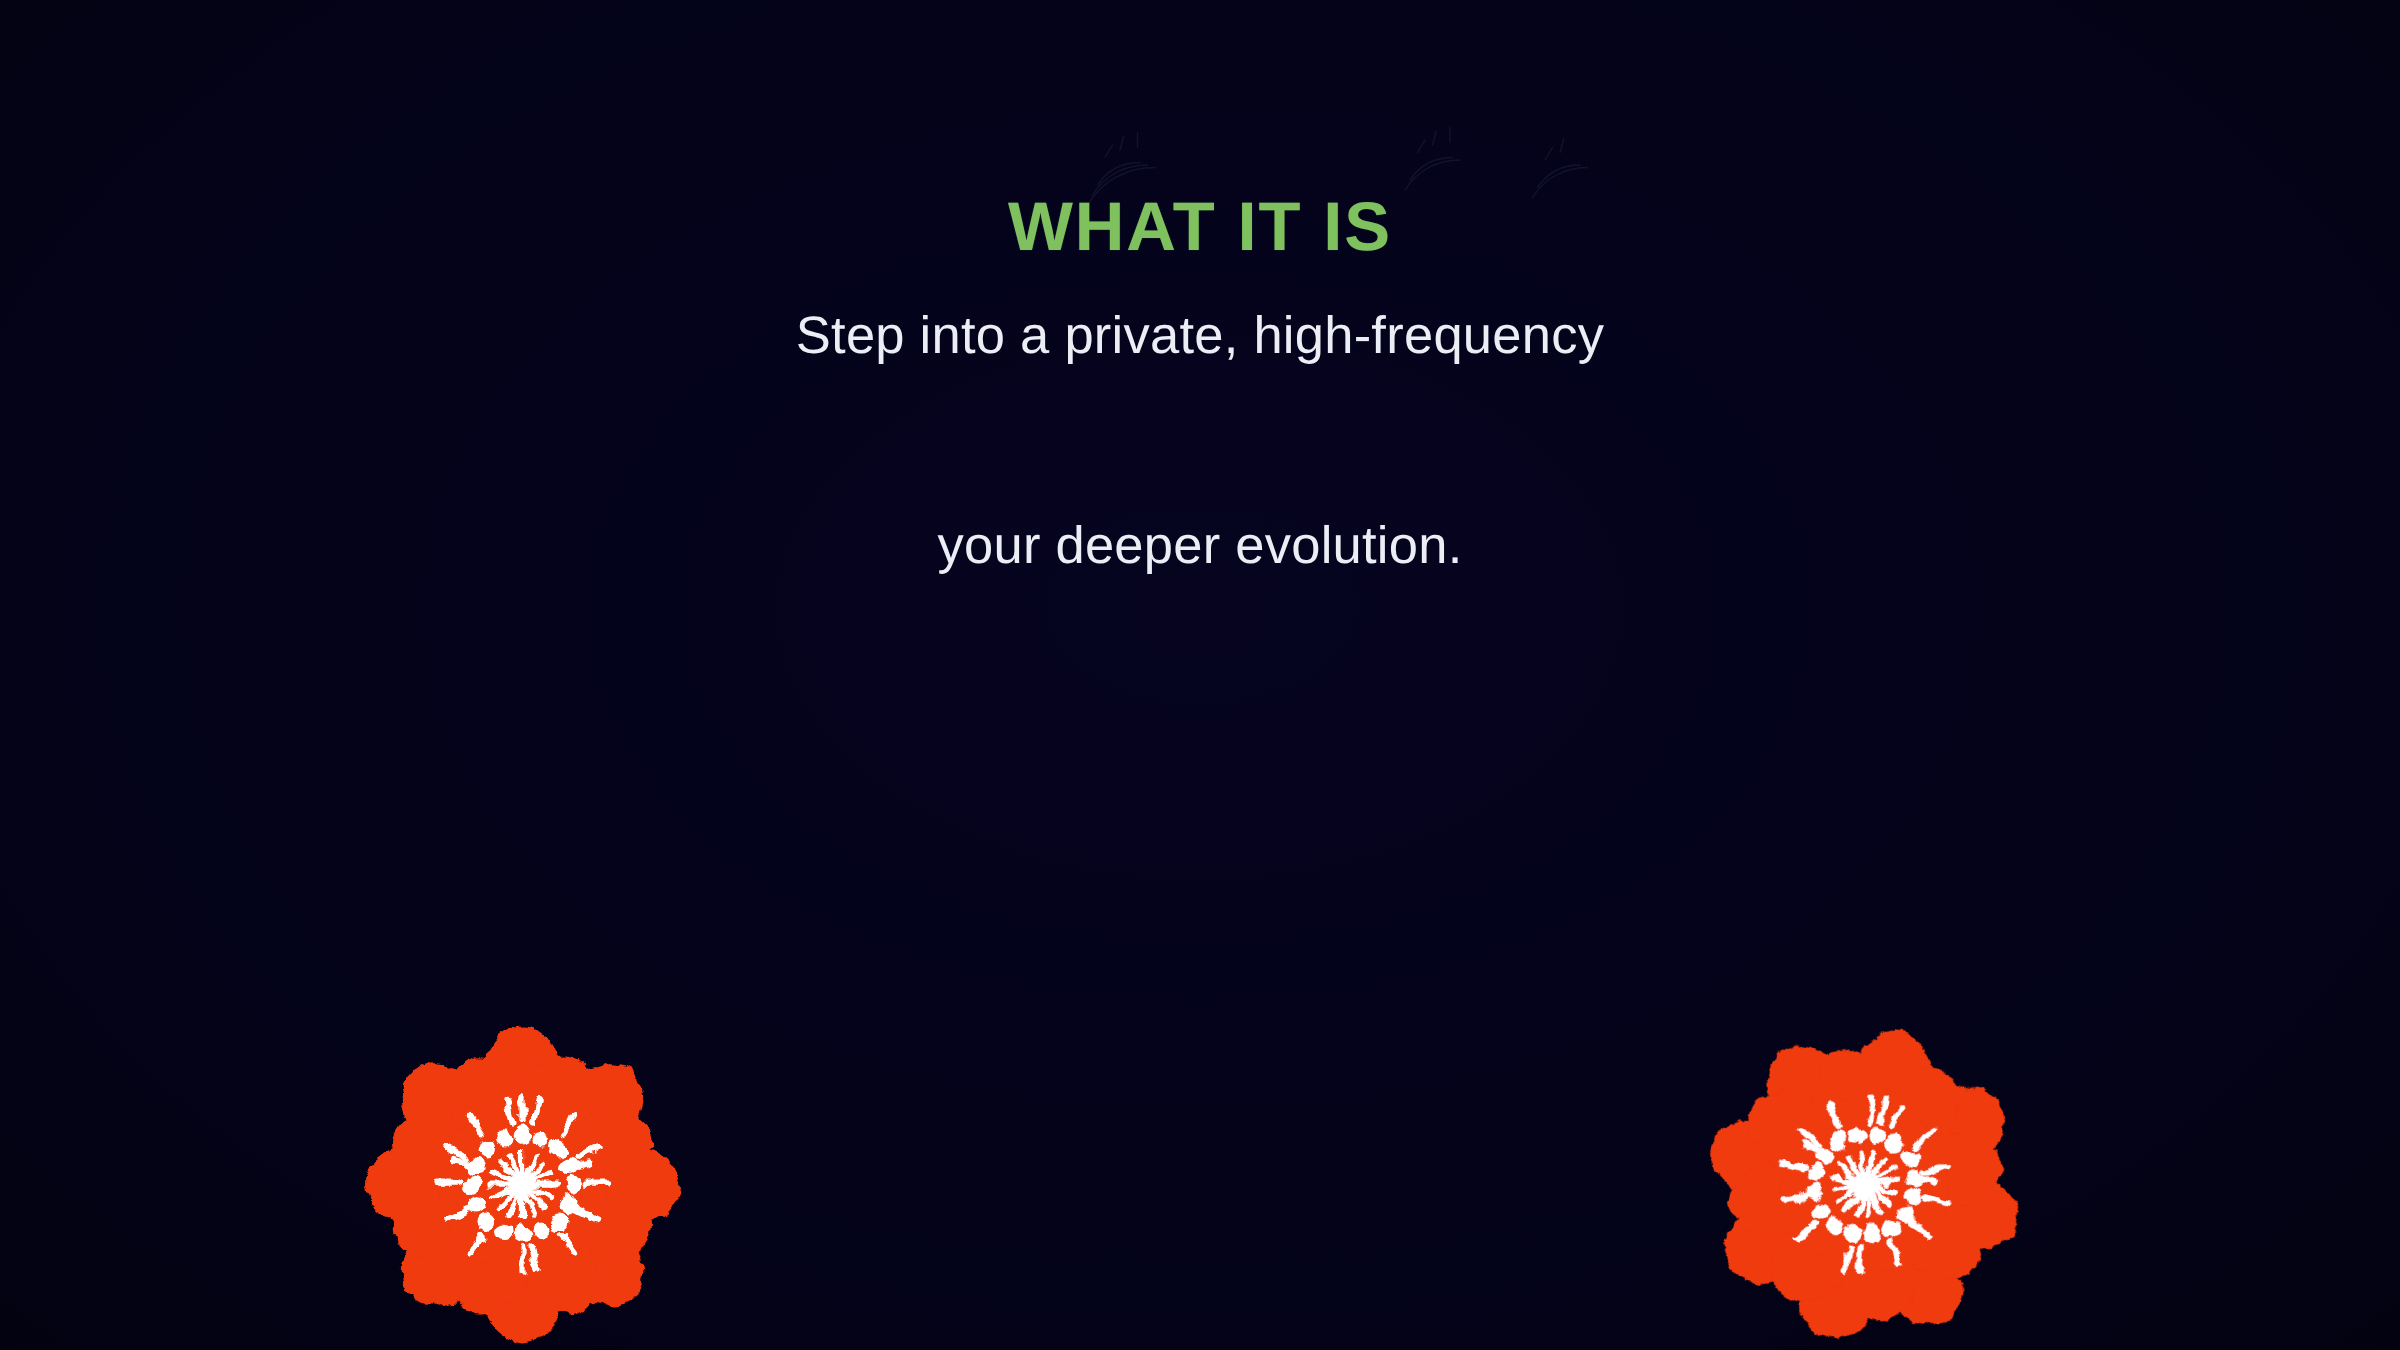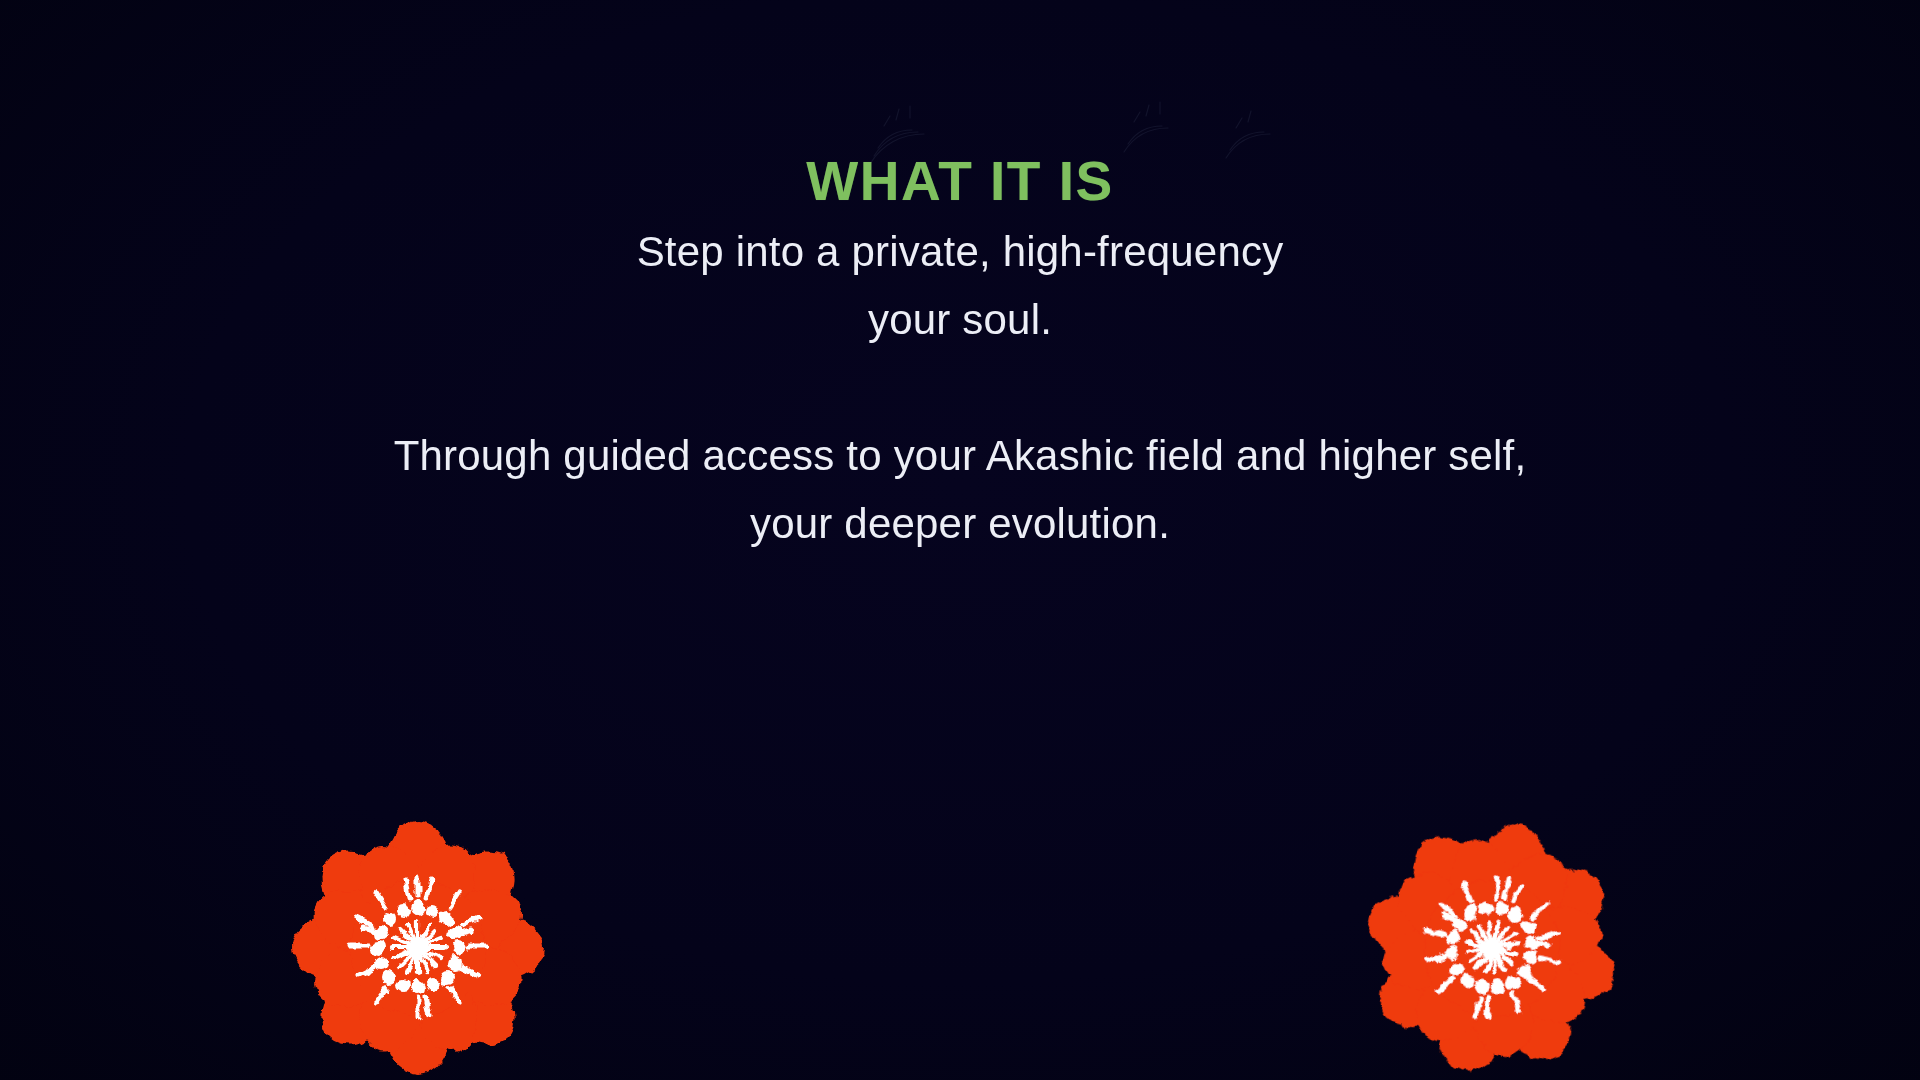--- a/index.html
+++ b/index.html
@@ -57,21 +57,21 @@
     left: 0;
     width: 1920px;
     text-align: center;
     color: #eceef6;
     font-size: 42px;
     font-weight: 300;
     line-height: 68px;
     letter-spacing: .2px;
   }
   .para {
-    margin: 0;
+    margin: 16px;
   }
   .para-gap {
     height: 68px;
   }
   .line {
     display: block;
     white-space: nowrap;
   }
   .em {
     color: #80c9cc;
@@ -109,27 +109,25 @@
       </g>
     </svg>
   </div>
 
   <h1 class="heading">WHAT IT IS</h1>
 
   <div class="copy">
 
     <p class="para">
       <span class="line">Step into a private, high-frequency</span>
-      <span class="line">your soul.</span>
     </p>
 
     <div class="para-gap"></div>
 
     <p class="para">
-      <span class="line">Through guided access to your Akashic field and higher self,</span>
       <span class="line">your deeper evolution.</span>
     </p>
 
   </div>
 
   <div class="flower left">
     <svg viewBox="0 0 260 260" xmlns="http://www.w3.org/2000/svg" aria-hidden="true">
       <defs>
         <filter id="roughL" x="-20%" y="-20%" width="140%" height="140%">
           <feTurbulence type="fractalNoise" baseFrequency="0.075" numOctaves="4" seed="7" result="n"></feTurbulence>

